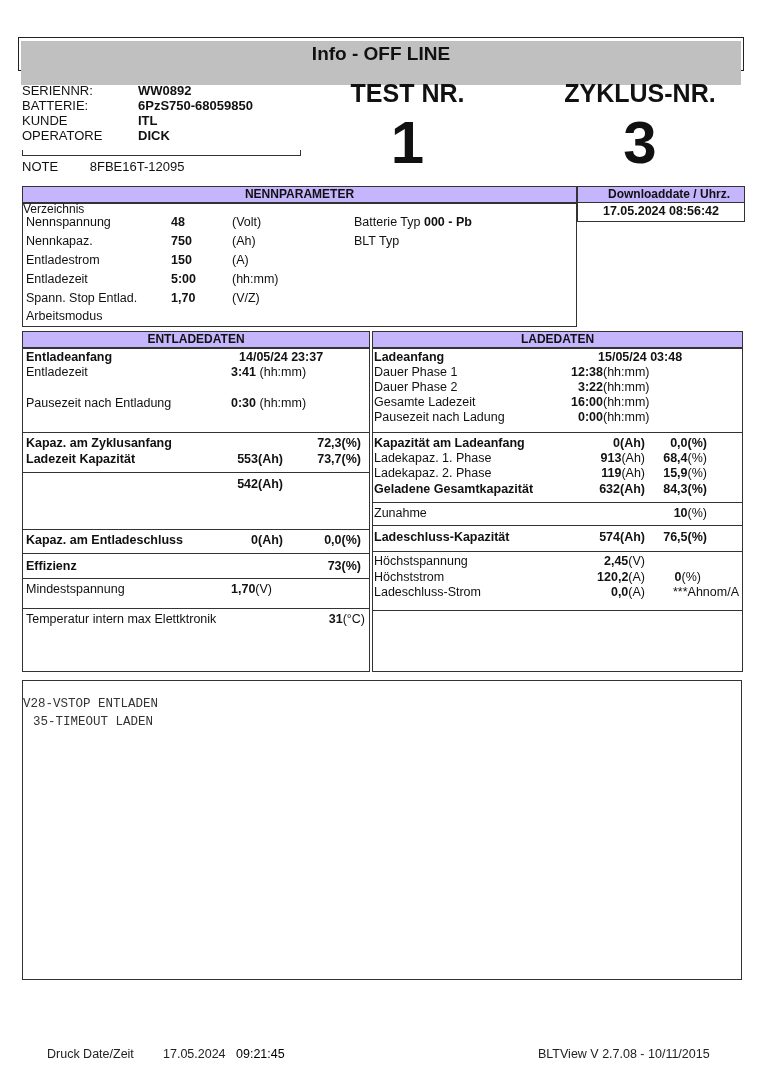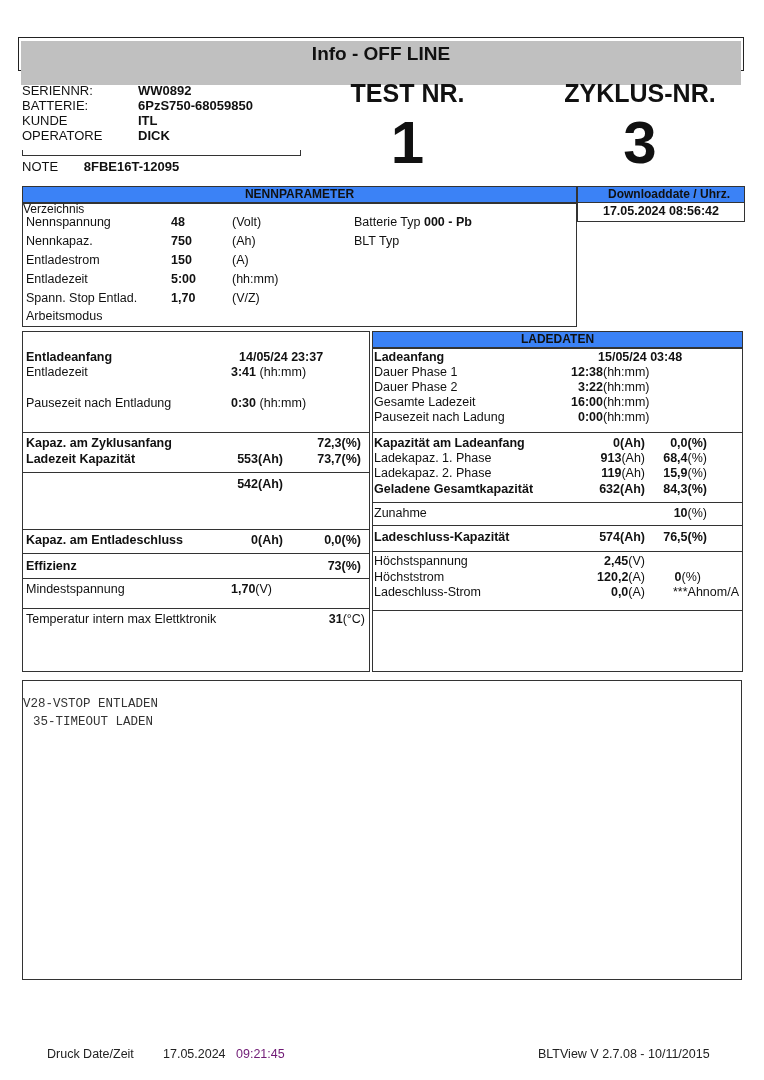--- a/index.html
+++ b/index.html
@@ -6,21 +6,21 @@
   body { width: 764px; height: 1080px; position: relative; font-family: "Liberation Sans", sans-serif; color: #111; overflow: hidden; }
   .abs { position: absolute; }
   .title-box { left: 18px; top: 37px; width: 726px; height: 34px; border: 1px solid #222; box-sizing: border-box; }
   .title-inner { position: absolute; left: 2px; top: 3px; right: 2px; height: 44px; background: #c0c0c0; text-align: center; font-weight: bold; font-size: 19px; line-height: 26px; }
   .meta-row { font-size: 13px; line-height: 16px; }
   .meta-lbl { position: absolute; left: 22px; }
   .meta-val { position: absolute; left: 138px; font-weight: bold; }
   .big-hdr { font-weight: bold; font-size: 25px; text-align: center; }
   .big-num { font-weight: bold; font-size: 60px; text-align: center; }
   .box { border: 1.5px solid #333; box-sizing: border-box; }
-  .hdr { background: #3b82f6; text-align: center; font-weight: bold; font-size: 12px; height: 15px; line-height: 15px; border-bottom: 2px solid #333; }
+  .hdr { background: #c4b5fd; text-align: center; font-weight: bold; font-size: 12px; height: 15px; line-height: 15px; border-bottom: 2px solid #333; }
   .f12 { font-size: 12.5px; }
   .b { font-weight: bold; }
   .row { position: absolute; font-size: 12.5px; line-height: 15px; white-space: nowrap; }
   .sep { position: absolute; left: 0; right: 0; border-top: 1.5px solid #333; }
   .r { text-align: right; }
   .mono { font-family: "Liberation Mono", monospace; font-size: 12.5px; color: #333; }
 </style>
 </head>
 <body>
 
@@ -41,21 +41,21 @@
     <span class="meta-lbl">KUNDE</span>
     <span class="meta-val">ITL</span>
   </div>
   <div class="abs meta-row" style="top:128px;width:300px;height:16px;">
     <span class="meta-lbl">OPERATORE</span>
     <span class="meta-val">DICK</span>
   </div>
   <div class="abs" style="left:22px;top:150px;width:277px;height:5px;border-bottom:1.5px solid #333;border-right:1.5px solid #333;border-left:1px solid #333;"></div>
   <div class="abs meta-row" style="top:159px;left:22px;">
     <span>NOTE</span>
-    <span style="margin-left:22px;font-weight:bold;">8FBE16T-12095</span>
+    <span style="margin-left:28px;">8FBE16T-12095</span>
   </div>
 </div>
 
 <div class="abs big-hdr" style="left:330px;top:79px;width:155px;">TEST NR.</div>
 <div class="abs big-num" style="left:330px;top:106px;width:155px;line-height:74px;">1</div>
 <div class="abs big-hdr" style="left:550px;top:79px;width:180px;">ZYKLUS-NR.</div>
 <div class="abs big-num" style="left:550px;top:106px;width:180px;line-height:74px;">3</div>
 
 <div class="abs box" style="left:22px;top:186px;width:555px;height:141px;">
   <div class="hdr">NENNPARAMETER</div>
@@ -82,20 +82,21 @@
   </div>
   <div class="row" style="left:331px;top:47px;">BLT Typ</div>
 </div>
 
 <div class="abs box" style="left:577px;top:186px;width:168px;height:36px;">
   <div class="hdr" style="border-bottom:1.5px solid #333;padding-left:16px;">Downloaddate / Uhrz.</div>
   <div class="b f12" style="text-align:center;line-height:16px;">17.05.2024 08:56:42</div>
 </div>
 
 <div class="abs box" style="left:22px;top:331px;width:348px;height:341px;">
+  <div class="hdr">ENTLADEDATEN</div>
   <div class="row b" style="left:3px;top:18px;">Entladeanfang</div>
   <div class="row b" style="left:216px;top:18px;">14/05/24 23:37</div>
   <div class="row" style="left:3px;top:33px;">Entladezeit</div>
   <div class="row" style="left:208px;top:33px;"><span class="b">3:41</span> <span>(hh:mm)</span></div>
   <div class="row" style="left:3px;top:64px;">Pausezeit nach Entladung</div>
   <div class="row" style="left:208px;top:64px;"><span class="b">0:30</span> <span>(hh:mm)</span></div>
   <div class="sep" style="top:100px;"></div>
   <div class="row b" style="left:3px;top:104px;">Kapaz. am Zyklusanfang</div>
   <div class="row b r" style="left:200px;width:60px;top:104px;margin-top:41px;">542(Ah)</div>
   <div class="row b r" style="left:270px;width:68px;top:104px;">72,3(%)</div>
@@ -162,14 +163,14 @@
   <div class="sep" style="top:278px;"></div>
 </div>
 
 <div class="abs box" style="left:22px;top:680px;width:720px;height:300px;">
   <div class="row mono" style="left:0;top:16px;"><span>V</span><span>28-VSTOP ENTLADEN</span></div>
   <div class="row mono" style="left:10px;top:34px;">35-TIMEOUT LADEN</div>
 </div>
 
 <div class="abs f12" style="left:47px;top:1047px;color:#222;">Druck Date/Zeit</div>
 <div class="abs f12" style="left:163px;top:1047px;color:#222;">17.05.2024</div>
-<div class="abs f12" style="left:236px;top:1047px;color:#701a75;">09:21:45</div>
+<div class="abs f12" style="left:236px;top:1047px;color:#000000;">09:21:45</div>
 <div class="abs f12" style="left:538px;top:1047px;color:#222;">BLTView V 2.7.08 - 10/11/2015</div>
 
 </body></html>

